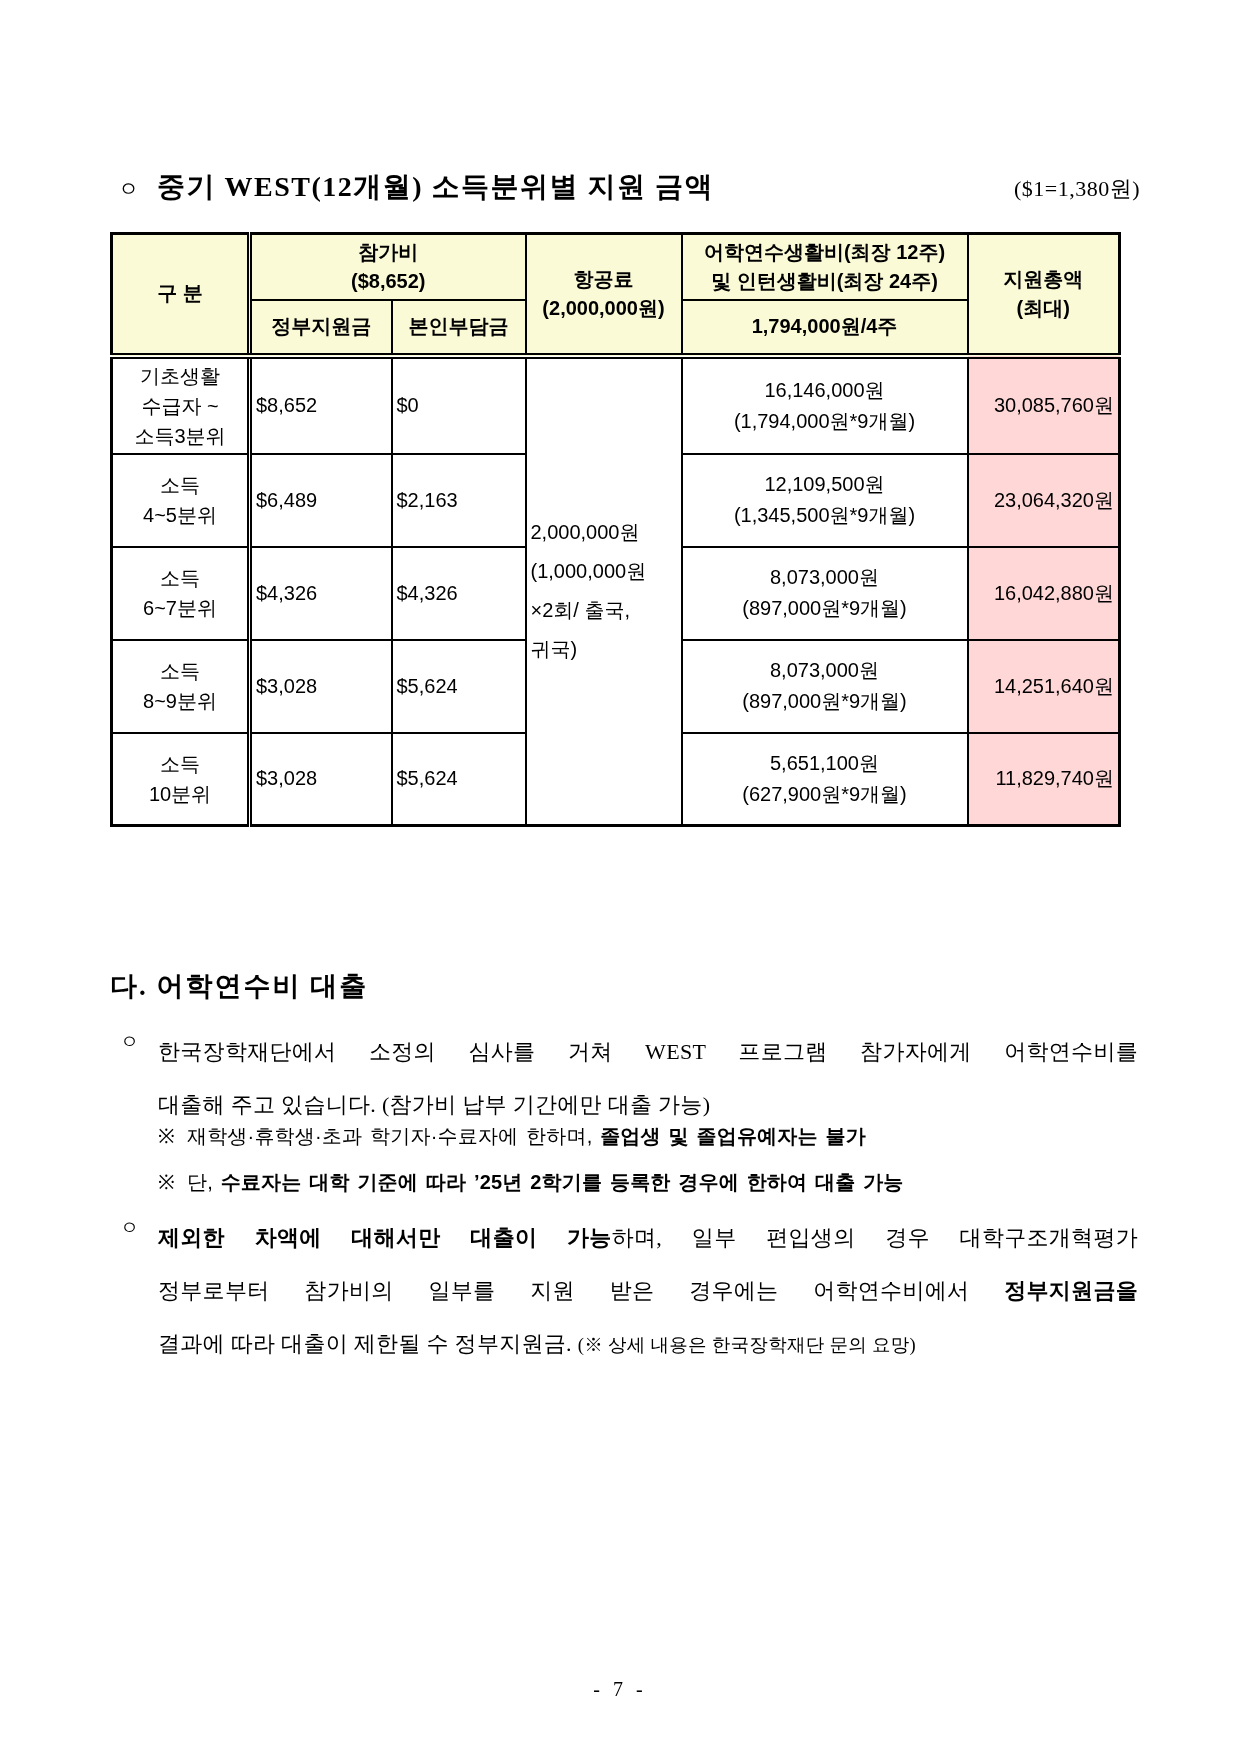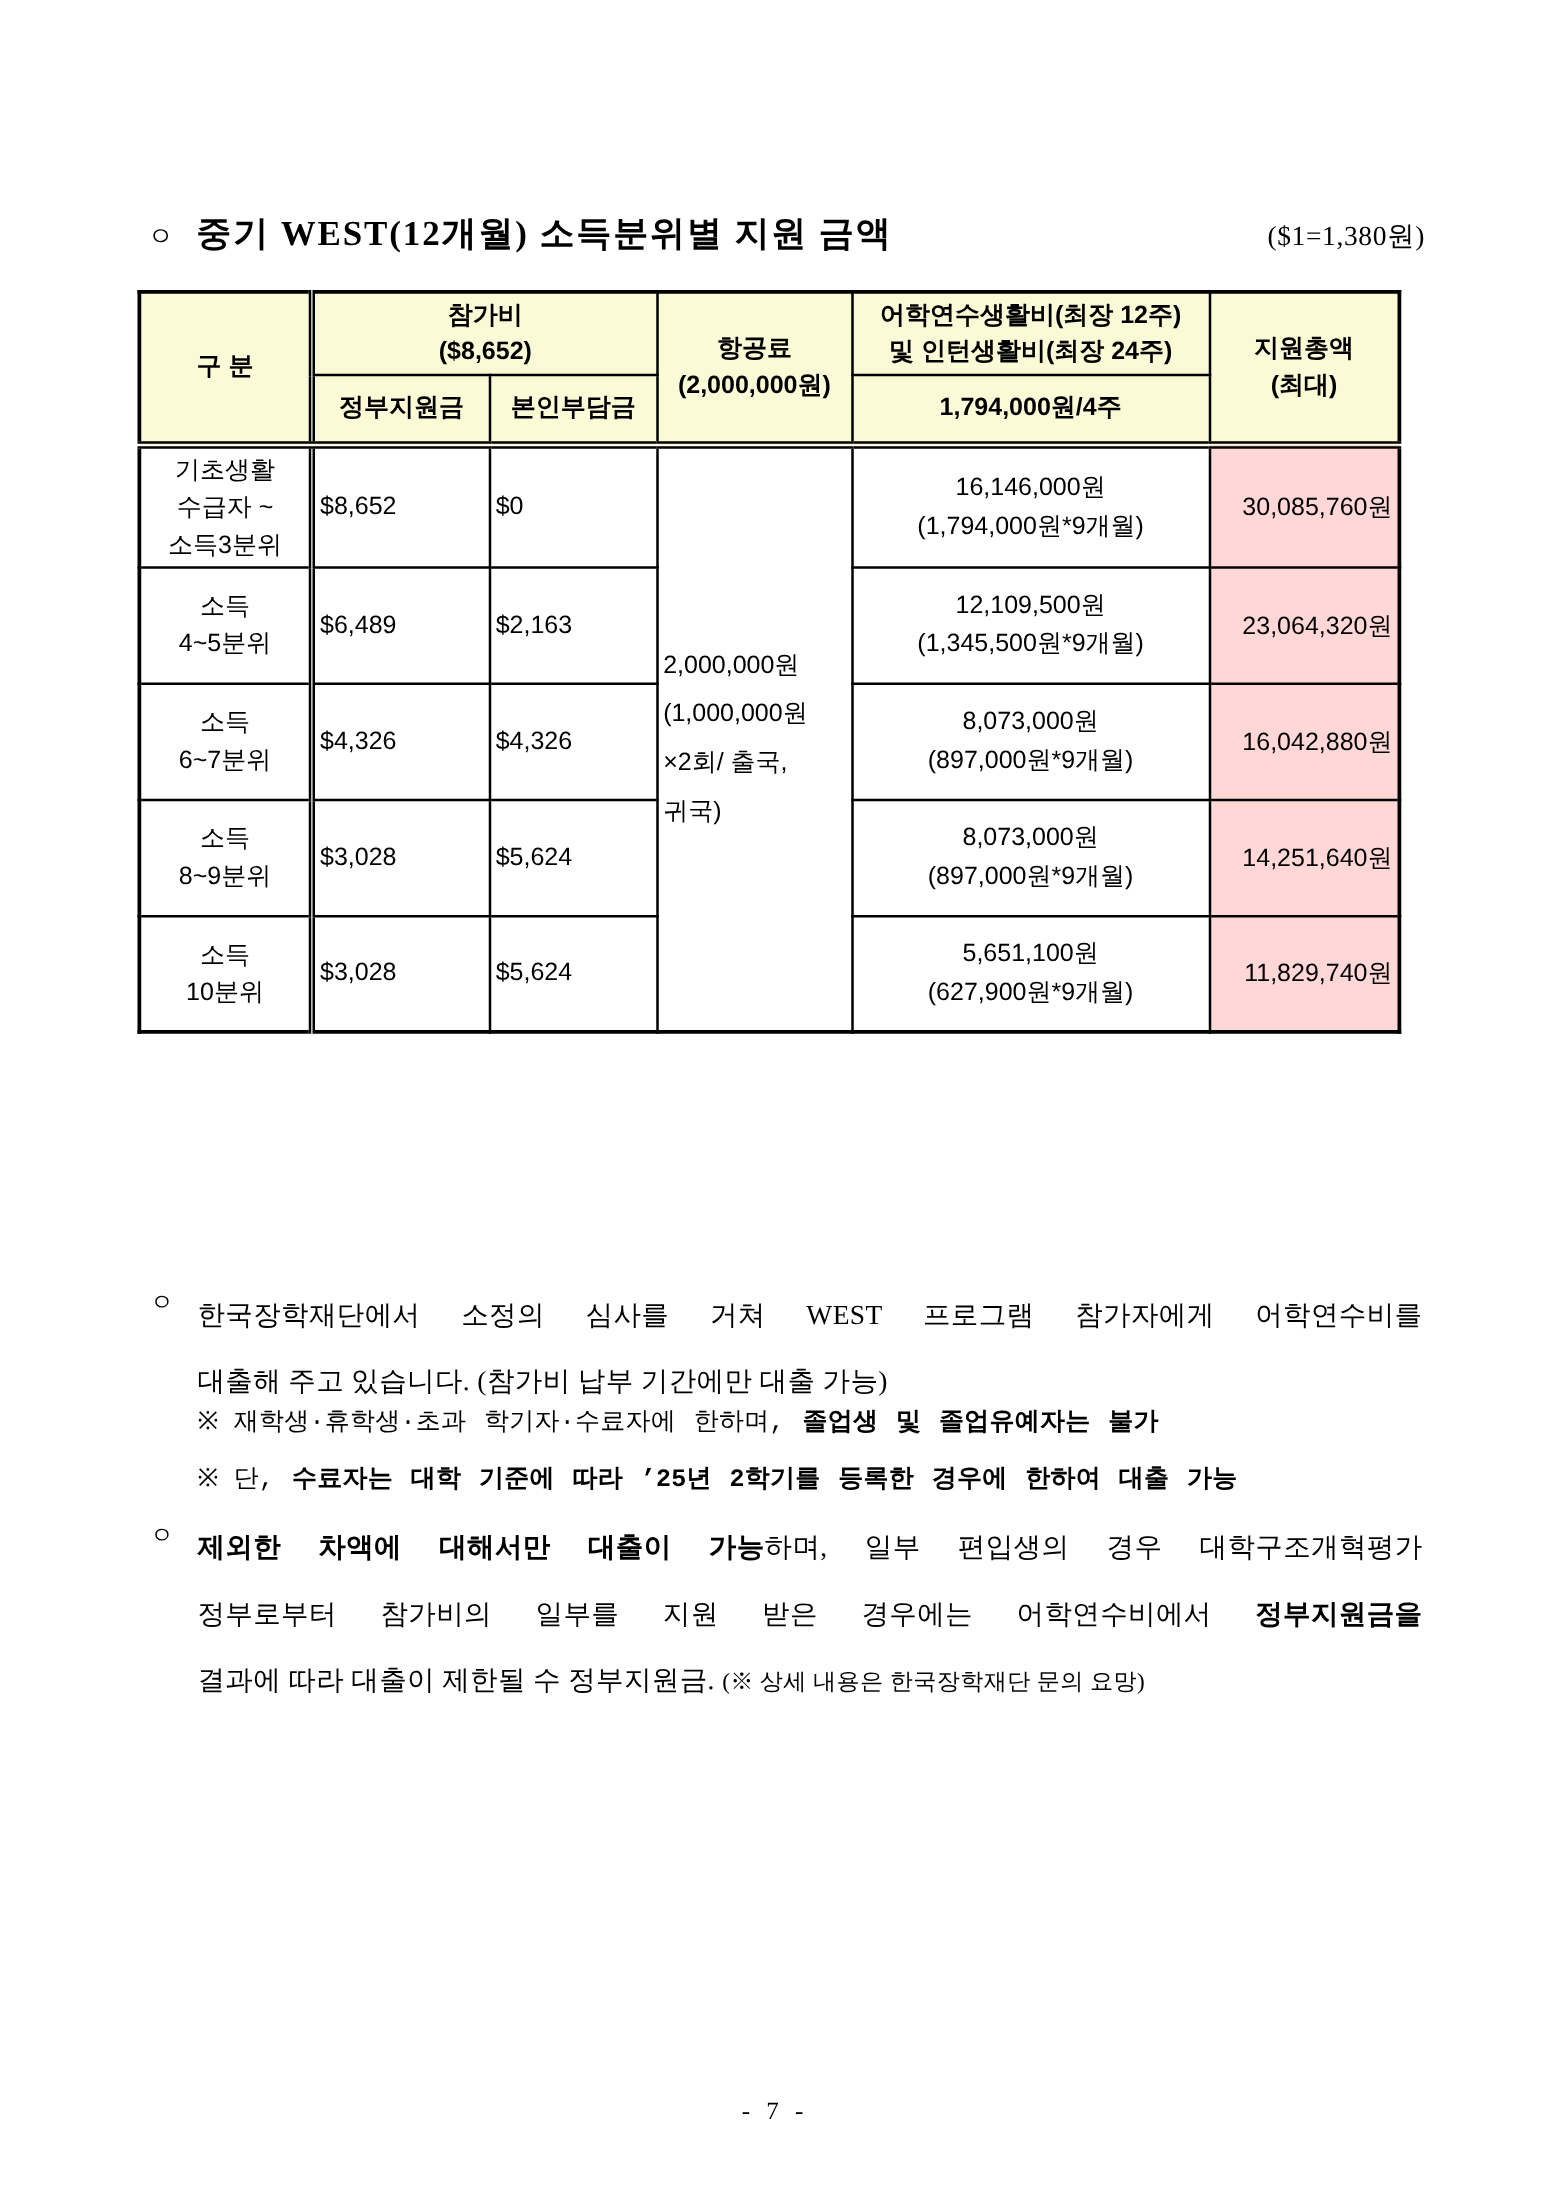--- a/index.html
+++ b/index.html
@@ -37,21 +37,21 @@
   
   .sec-heading{position:absolute;top:968px;left:110px;font-size:27px;font-weight:bold;
                letter-spacing:2px;}
   .para{position:absolute;left:120px;width:1018px;font-size:22px;letter-spacing:0.3px;}
   .p-body{padding-left:38px;position:relative;}
   .p-marker{position:absolute;left:0;top:3px;font-size:19px;}
   .stretch{text-align:justify;text-align-last:justify;display:block;}
   .pline{display:block;line-height:2.4;}
   .para1{top:1026px;}
   .note{position:absolute;left:158px;width:982px;
-        font-family:Liberation Mono, monospace;font-size:20px;
+        font-family:Liberation Sans, sans-serif;font-size:20px;
         letter-spacing:0.2px;word-spacing:2px;}
   .note .n-marker{margin-right:12px;font-weight:400;}
   .note1{top:1122px;}
   .note2{top:1168px;}
   .para2{top:1212px;}
   .bold{font-weight:bold;}
   .small{font-size:18.5px;}
 
   .footer{position:absolute;top:1678px;left:0;width:100%;text-align:center;
           font-size:20px;letter-spacing:4px;}
@@ -143,20 +143,21 @@
 10분위</td>
         <td class="money dl">$3,028</td>
         <td class="money">$5,624</td>
         <td class="living pre">5,651,100원
 (627,900원*9개월)</td>
         <td class="total pink">11,829,740원</td>
       </tr>
     </tbody>
   </table>
 
+  <div class="sec-heading">다. 어학연수비 대출</div>
 
   <div class="para para1">
     <div class="p-body">
       <span class="p-marker">ㅇ</span>
       <span class="pline stretch">한국장학재단에서 소정의 심사를 거쳐 WEST 프로그램 참가자에게 어학연수비를</span>
       <span class="pline">대출해 주고 있습니다. (참가비 납부 기간에만 대출 가능)</span>
     </div>
   </div>
 
   <div class="note note1">

